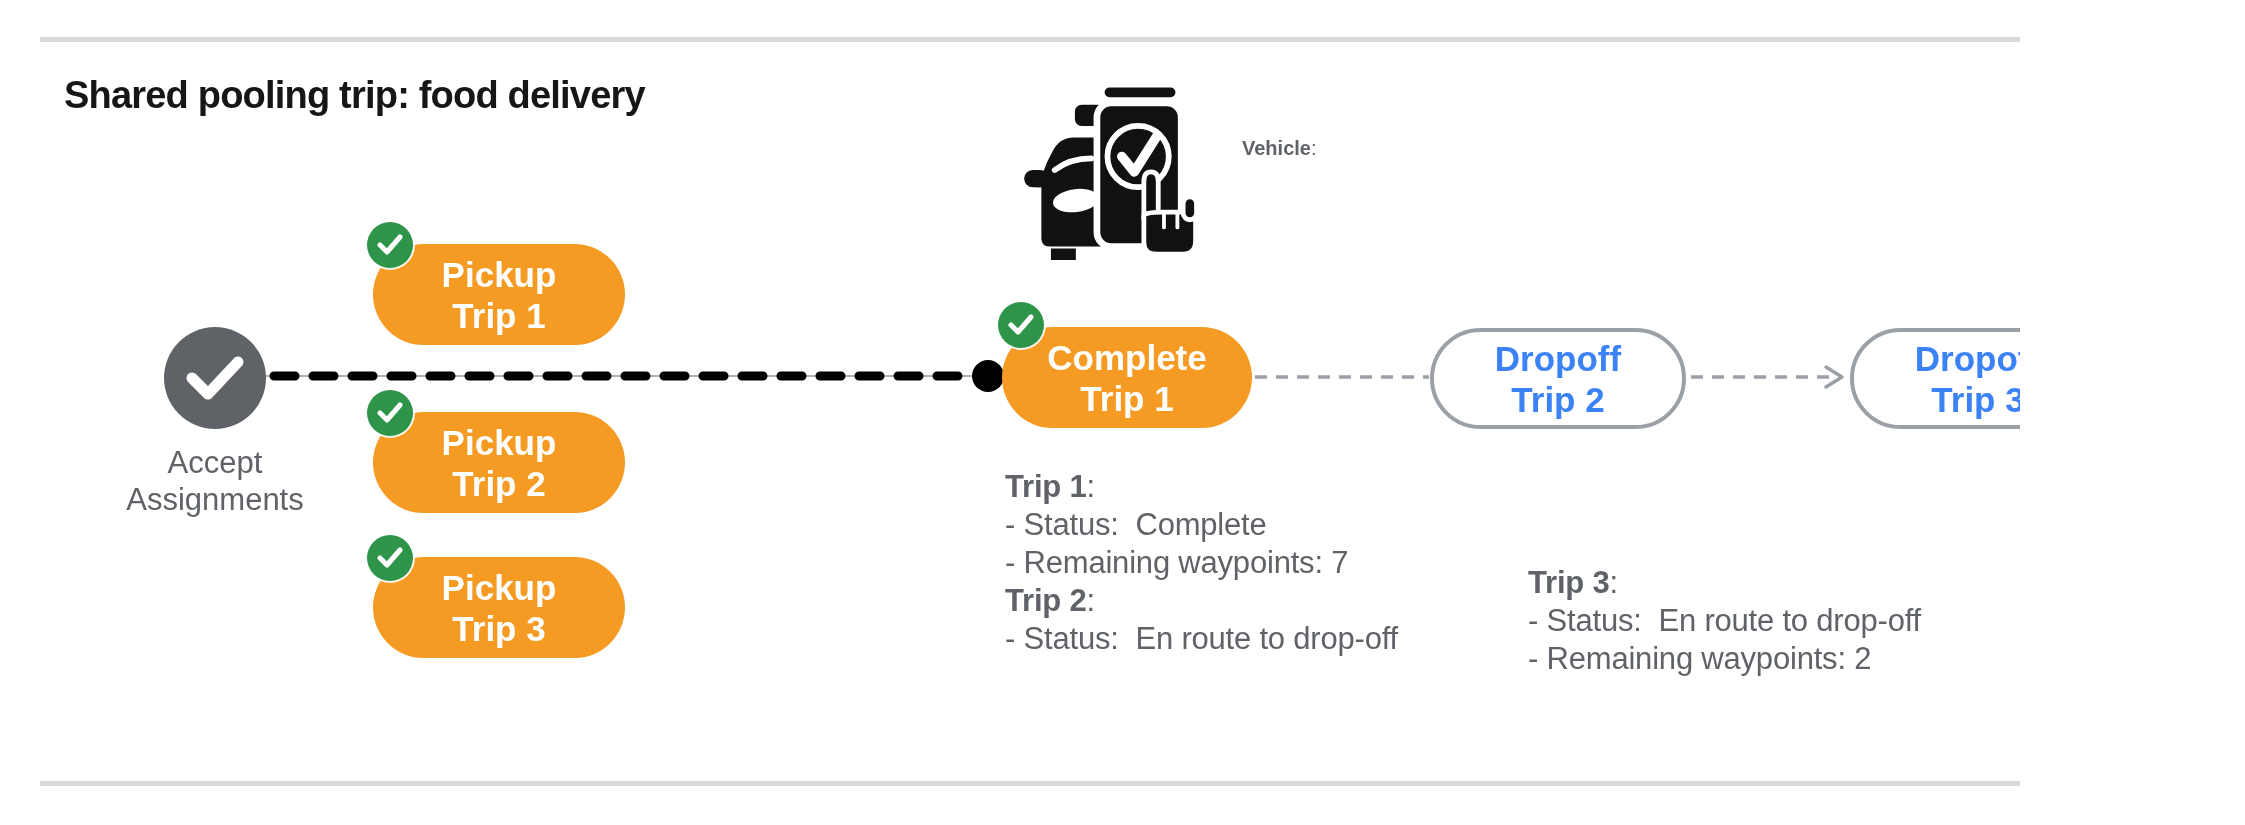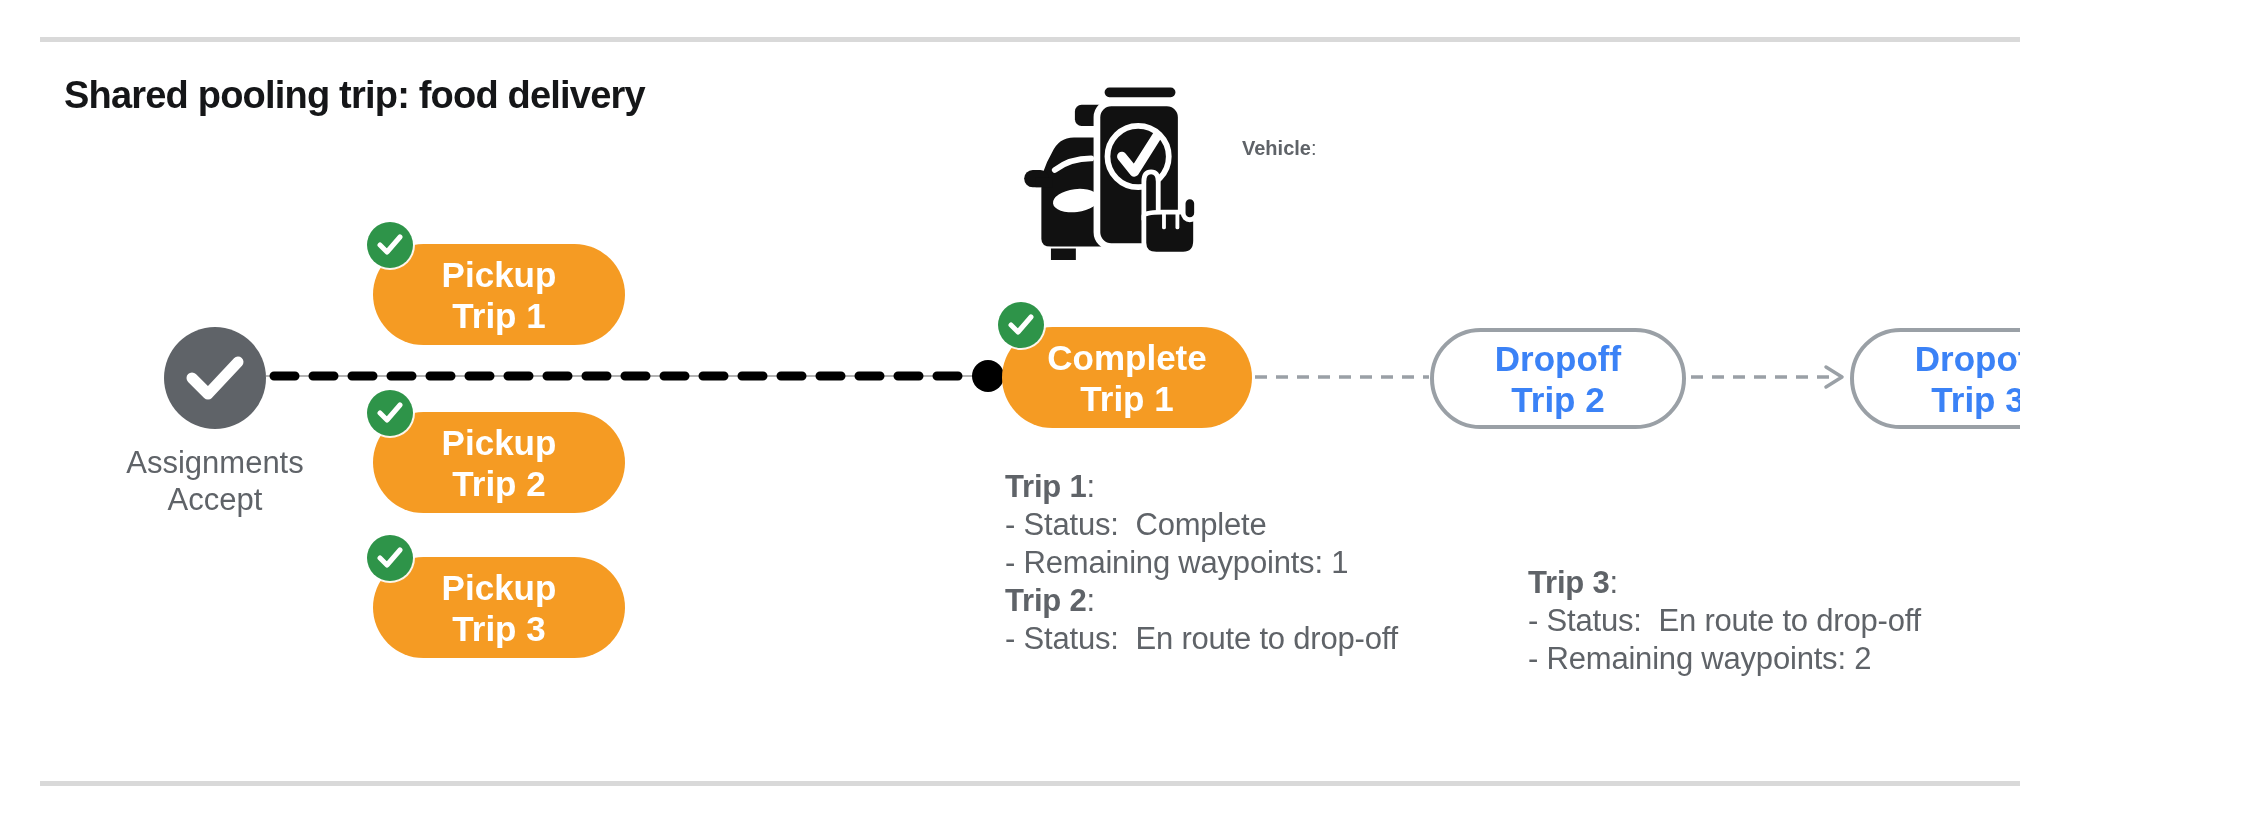--- a/index.html
+++ b/index.html
@@ -111,22 +111,22 @@
     <line x1="3" y1="16" x2="146" y2="16" stroke="#9AA0A6" stroke-width="3.5" stroke-dasharray="12 9"></line>
     <polyline points="138,6 154,16 138,26" fill="none" stroke="#9AA0A6" stroke-width="3.5" stroke-linecap="round" stroke-linejoin="round"></polyline>
   </svg>
 
   <div class="start-circle">
     <svg width="62" height="48" viewBox="0 0 62 48">
       <path d="M8 24 L24 40 L54 8" fill="none" stroke="#ffffff" stroke-width="11" stroke-linecap="round" stroke-linejoin="round"></path>
     </svg>
   </div>
   <div class="start-label">
+    <div>Accept</div>
     <div>Assignments</div>
-    <div>Accept</div>
   </div>
 
   <div class="pill pill-orange pill-p1">
     <div class="badge">
       <svg width="28" height="22" viewBox="0 0 28 22">
         <path d="M4 11 L11 18 L24 3" fill="none" stroke="#ffffff" stroke-width="5" stroke-linecap="round" stroke-linejoin="round"></path>
       </svg>
     </div>
     <div>Pickup</div>
     <div>Trip 1</div>
@@ -168,21 +168,21 @@
   </div>
 
   <div class="pill pill-ghost pill-d3">
     <div>Dropoff</div>
     <div>Trip 3</div>
   </div>
 
   <div class="details details-a">
     <div class="d-title"><span>Trip 1</span><span class="colon">:</span></div>
     <div class="d-line">- Status:  Complete</div>
-    <div class="d-line">- Remaining waypoints: 1</div>
+    <div class="d-line">- Remaining waypoints: 7</div>
     <div class="d-title"><span>Trip 2</span><span class="colon">:</span></div>
     <div class="d-line">- Status:  En route to drop-off</div>
   </div>
 
   <div class="details details-b">
     <div class="d-title"><span>Trip 3</span><span class="colon">:</span></div>
     <div class="d-line">- Status:  En route to drop-off</div>
     <div class="d-line">- Remaining waypoints: 2</div>
   </div>
 

